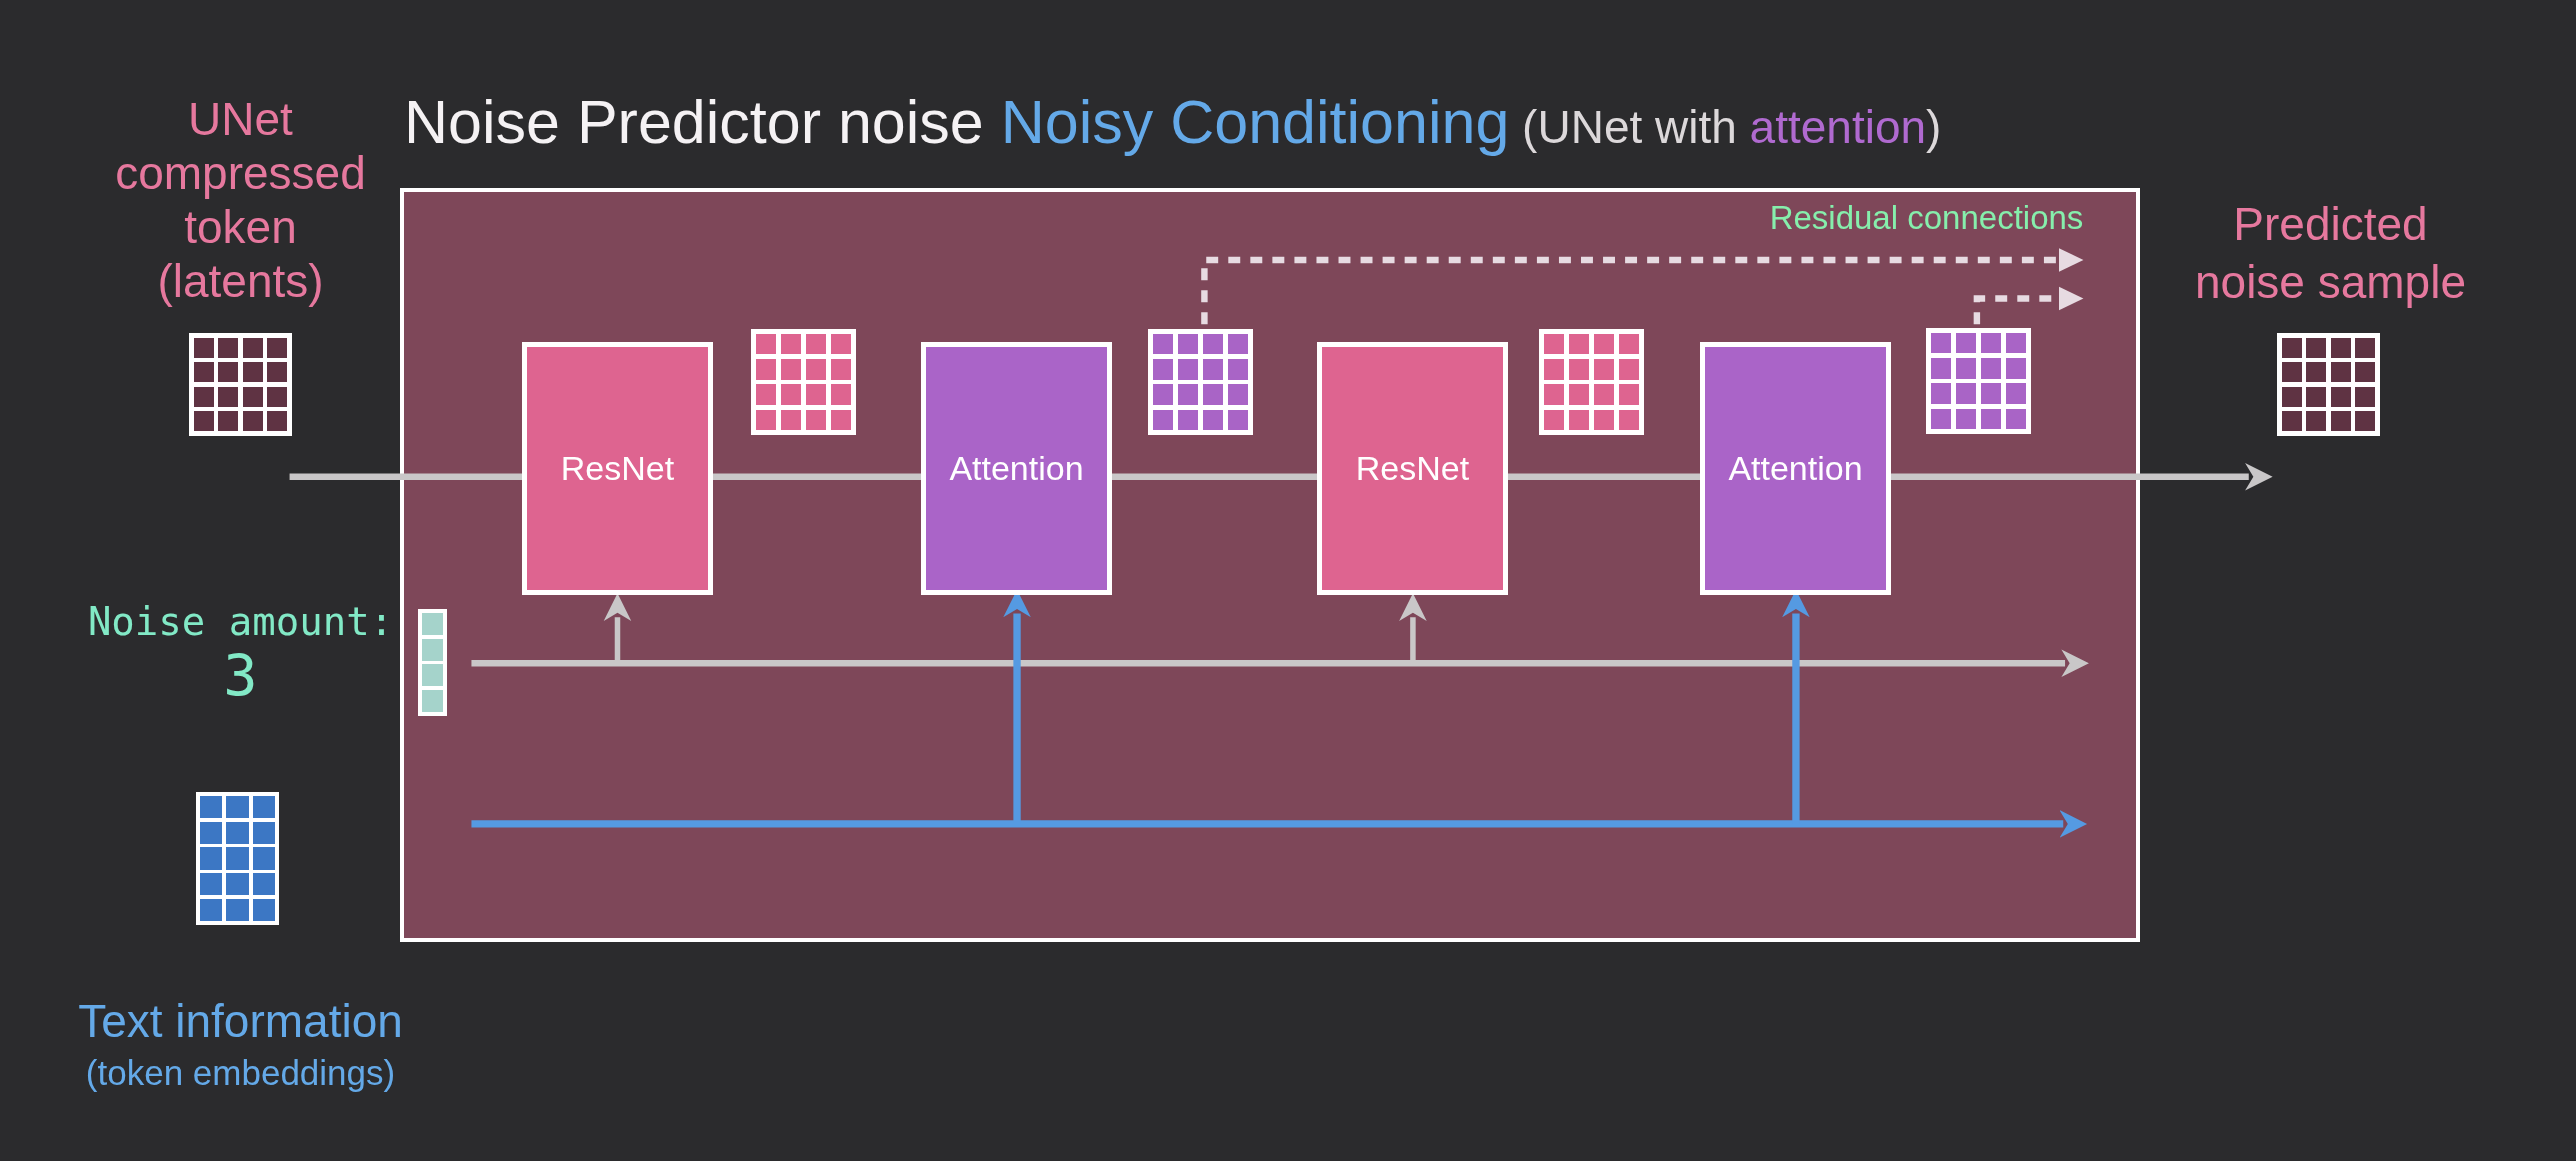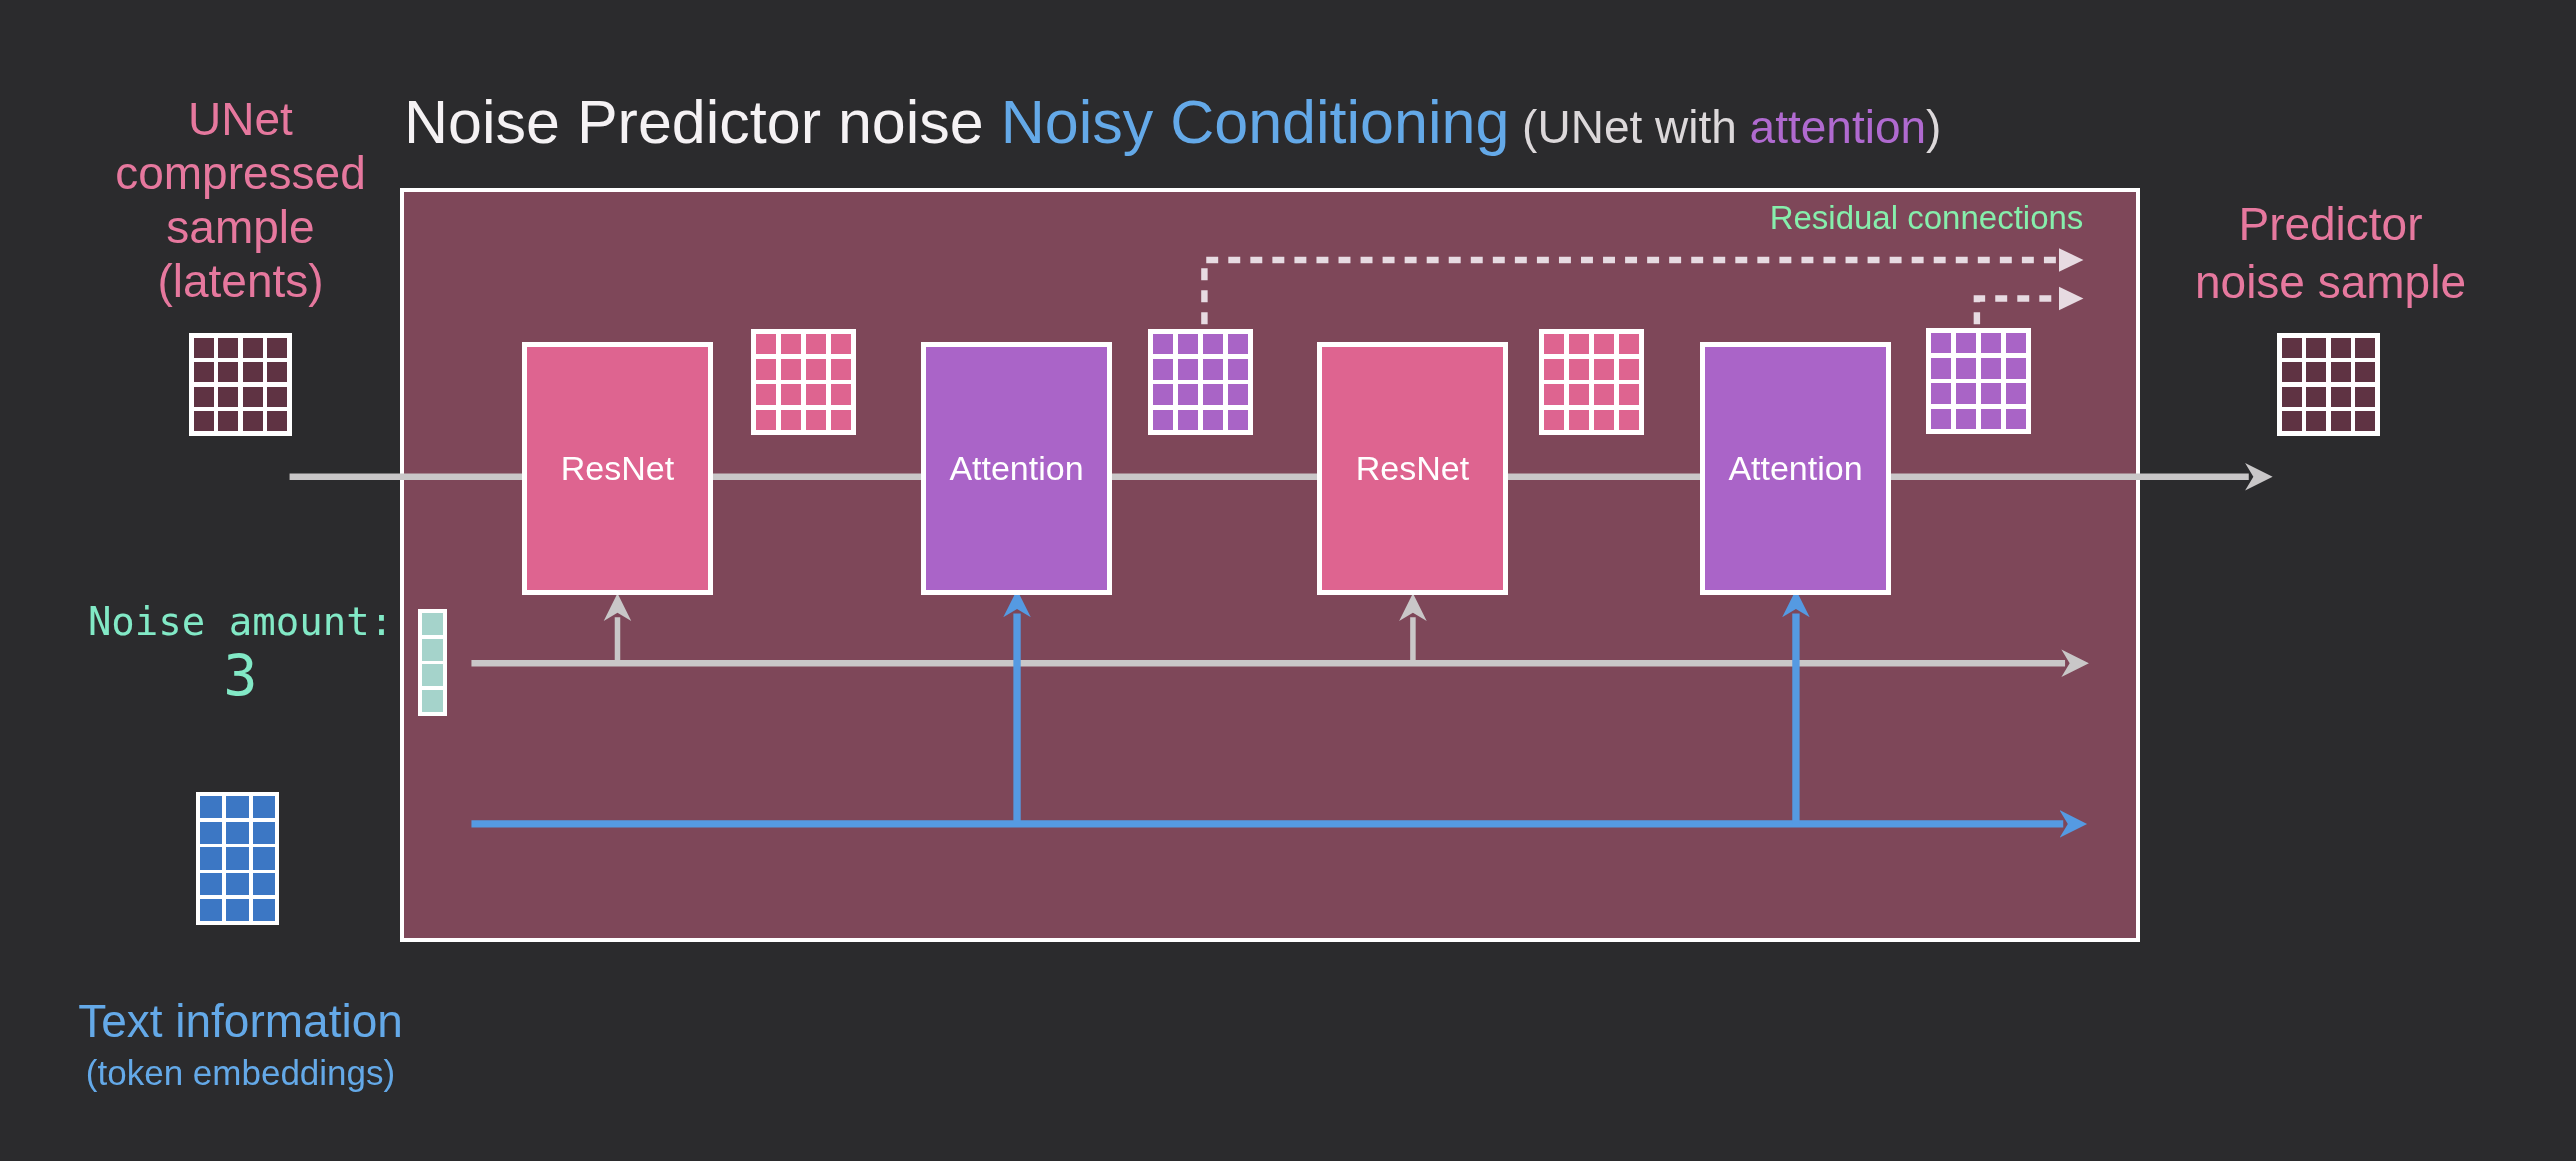--- a/index.html
+++ b/index.html
@@ -96,32 +96,32 @@
 
 <div class="stage">
 
   <div class="abs title">
     <span>Noise Predictor noise </span><span class="hl">Noisy Conditioning</span><span class="paren"> (UNet with </span><span class="paren-hl">attention</span><span class="paren">)</span>
   </div>
 
   <div class="abs lbl pink-lbl input-label">
     <div>UNet</div>
     <div>compressed</div>
-    <div>sample</div>
+    <div>token</div>
     <div>(latents)</div>
   </div>
 
   <div class="abs lbl noise-label">Noise amount:</div>
   <div class="abs lbl noise-value">3</div>
 
   <div class="abs lbl blue-lbl text-info-1">Text information</div>
   <div class="abs lbl blue-lbl text-info-2">(token embeddings)</div>
 
   <div class="abs lbl pink-lbl output-label">
-    <div>Predictor</div>
+    <div>Predicted</div>
     <div>noise sample</div>
   </div>
 
   <div class="abs unet-box"></div>
 
   <div class="abs lbl residual-label">Residual connections</div>
 
   <svg class="abs arrows" width="2576" height="1161" viewBox="0 0 2804 1264" xmlns="http://www.w3.org/2000/svg">
     <defs>
       <marker id="chevGray" markerUnits="userSpaceOnUse" markerWidth="36" markerHeight="36" refX="4" refY="17" orient="auto">

